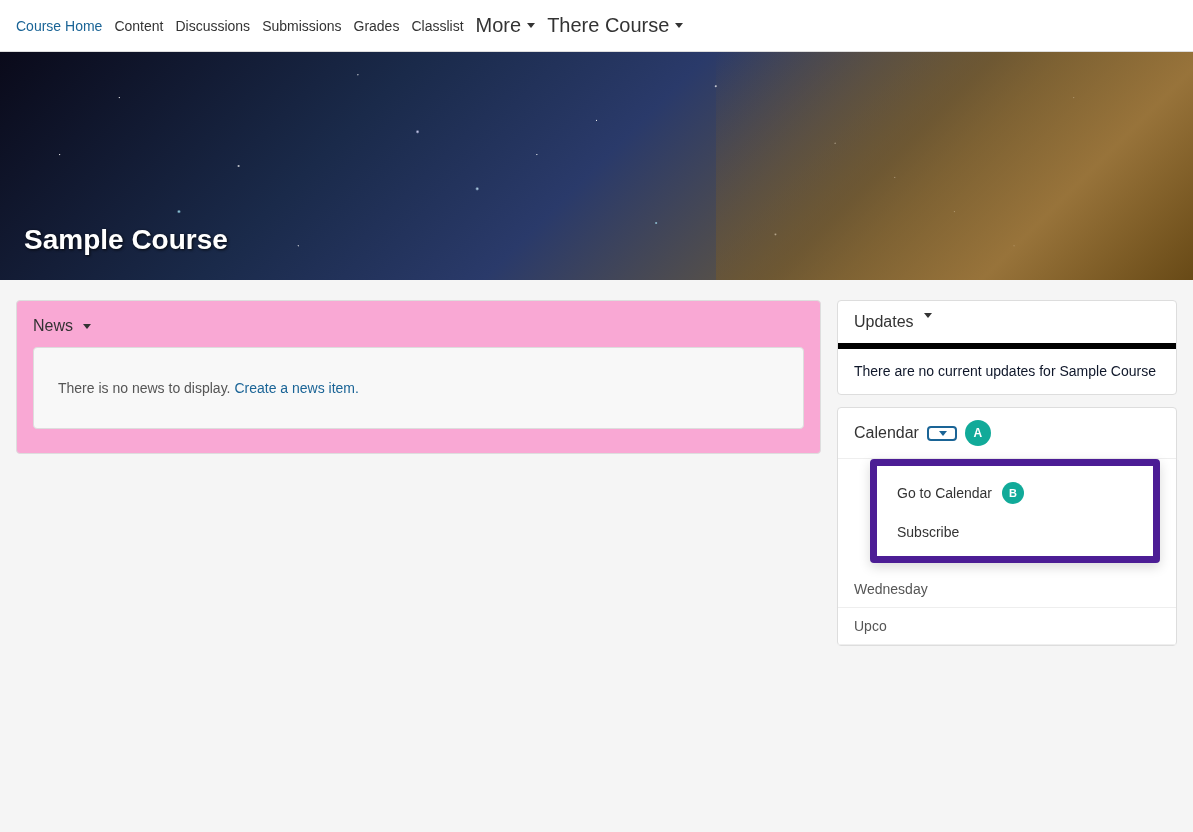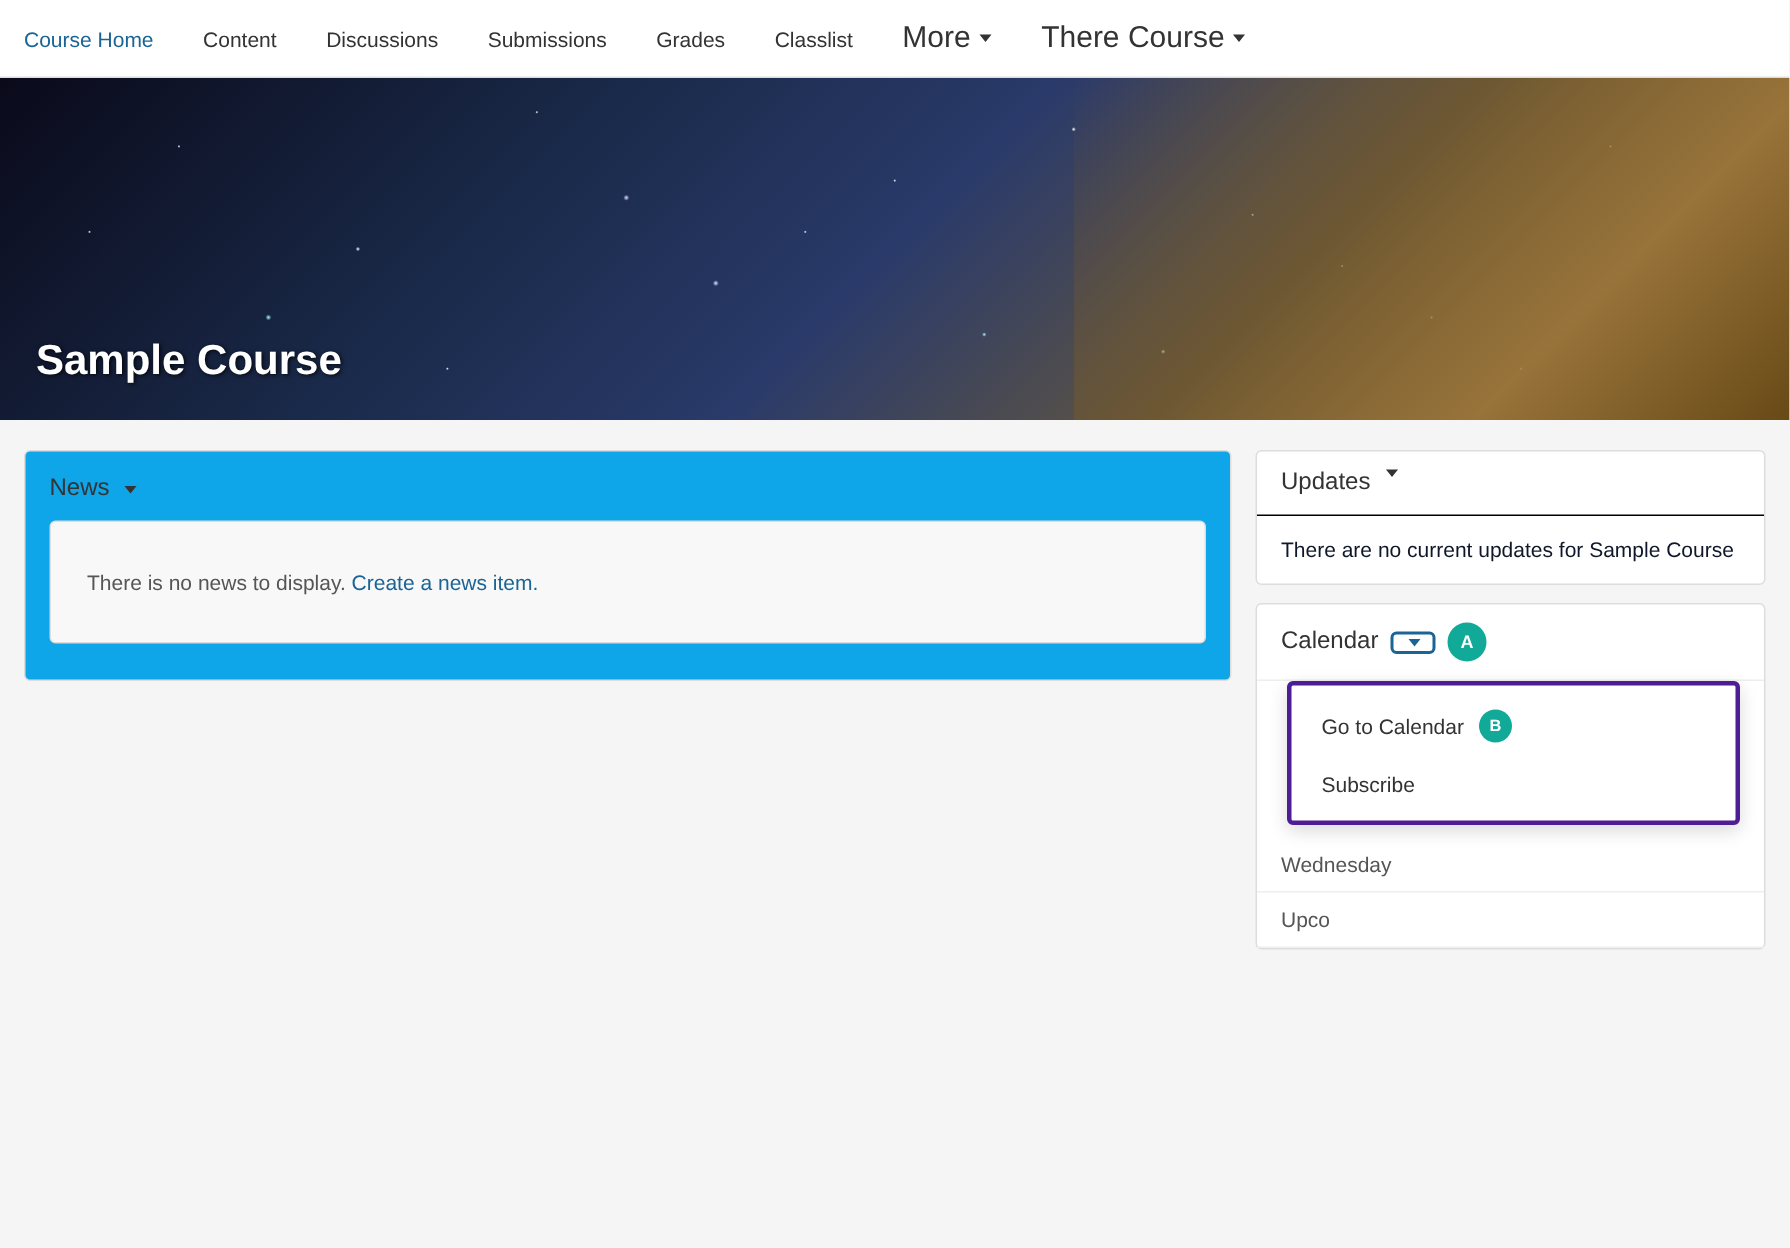--- a/index.html
+++ b/index.html
@@ -6,21 +6,21 @@
     body { font-family: -apple-system, BlinkMacSystemFont, 'Segoe UI', Arial, sans-serif; background: #f5f5f5; color: #333; font-size: 14px; }
 
     
     .top-nav {
       background: #fff;
       border-bottom: 1px solid #ddd;
       padding: 0 16px;
       display: flex;
       align-items: center;
       height: 52px;
-      gap: 33px;
+      gap: 12px;
     }
     .nav-item {
       color: #333;
       text-decoration: none;
       font-size: 14px;
       cursor: pointer;
       padding: 4px 0;
       white-space: nowrap;
     }
     .nav-item.active { color: #1a6496; font-weight: 500; }
@@ -117,21 +117,21 @@
     .card {
       background: #fff;
       border: 1px solid #ddd;
       border-radius: 4px;
     }
     .card-header {
       padding: 12px 16px;
       display: flex;
       align-items: flex-start;
       gap: 8px;
-      border-bottom: 1px solid #000000;
+      border-bottom: 6px solid #000000;
     }
     .card-header-title {
       font-size: 16px;
       font-weight: 500;
       color: #333;
     }
 
     
     .news-widget {
       background: #f8f8f8;
@@ -190,26 +190,26 @@
       display: flex;
       align-items: center;
       justify-content: center;
       font-size: 12px;
       font-weight: 600;
     }
 
     
     .dropdown-menu {
       background: #fff;
-      border: 3px solid #4c1d95;
+      border: 7px solid #4c1d95;
       border-radius: 4px;
       box-shadow: 0 4px 12px rgba(0,0,0,0.15);
       padding: 6px 0;
       min-width: 200px;
-      margin: 0 16px 8px 20px;
+      margin: 0 16px 8px 32px;
     }
     .dropdown-item {
       padding: 10px 20px;
       display: flex;
       align-items: center;
       gap: 10px;
       cursor: pointer;
       font-size: 14px;
       color: #333;
     }
@@ -241,21 +241,21 @@
       border-radius: 4px;
       padding: 32px 16px;
       text-align: center;
       color: #666;
       font-size: 14px;
       line-height: 1.6;
     }
 
     
     .section-wrapper {
-      background: #0ea5e9;
+      background: #f9a8d4;
       border: 1px solid #ddd;
       border-radius: 4px;
       padding: 16px;
     }
     .section-header {
       display: flex;
       align-items: center;
       gap: 8px;
       margin-bottom: 12px;
     }

